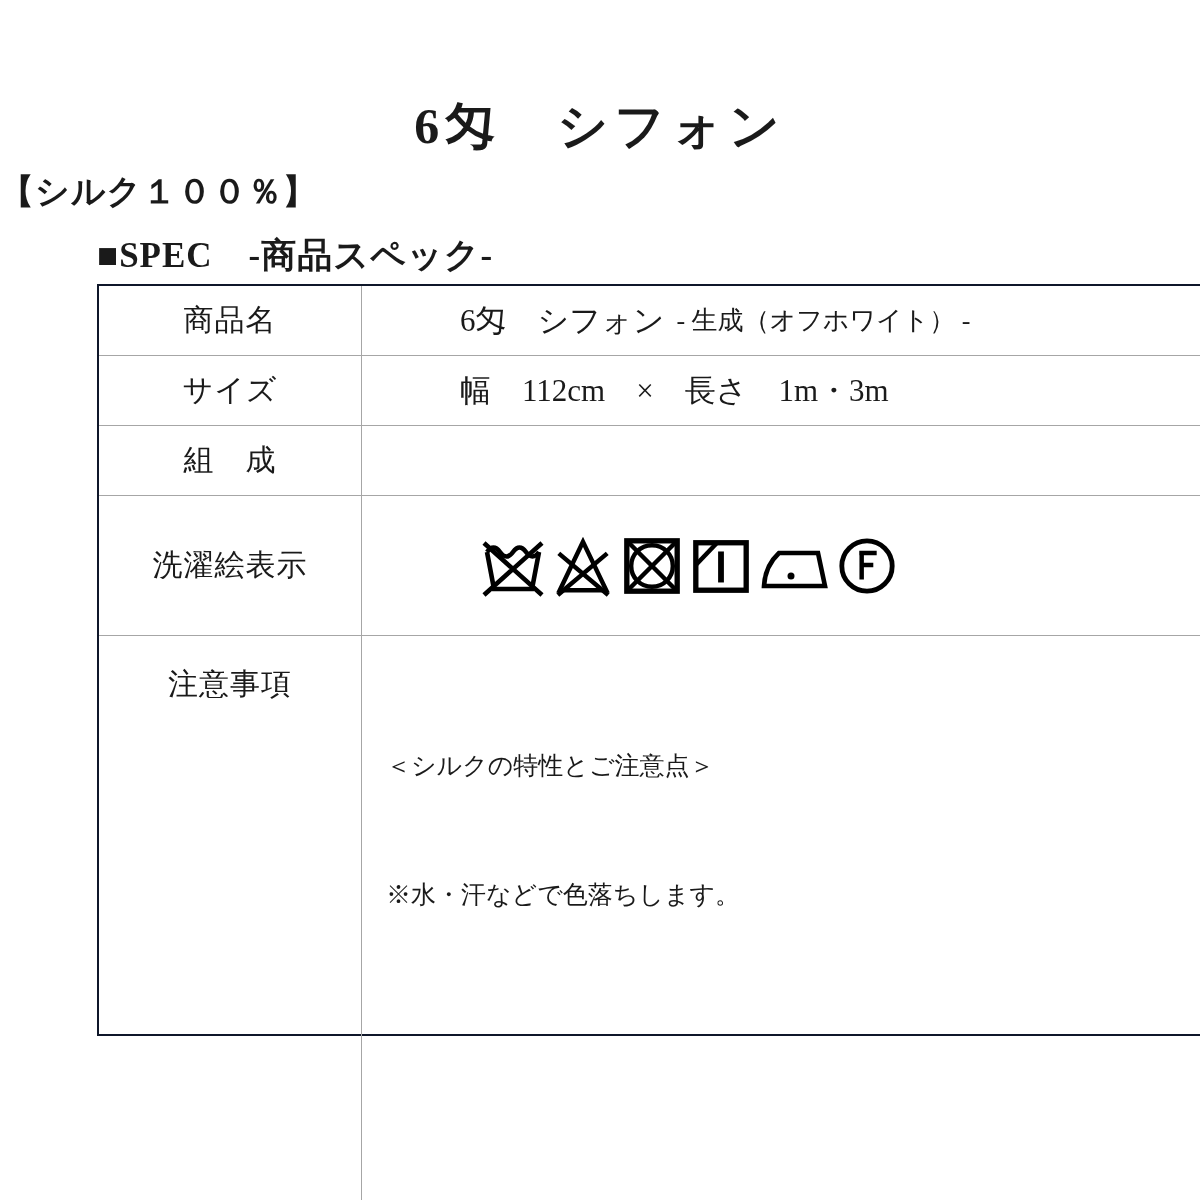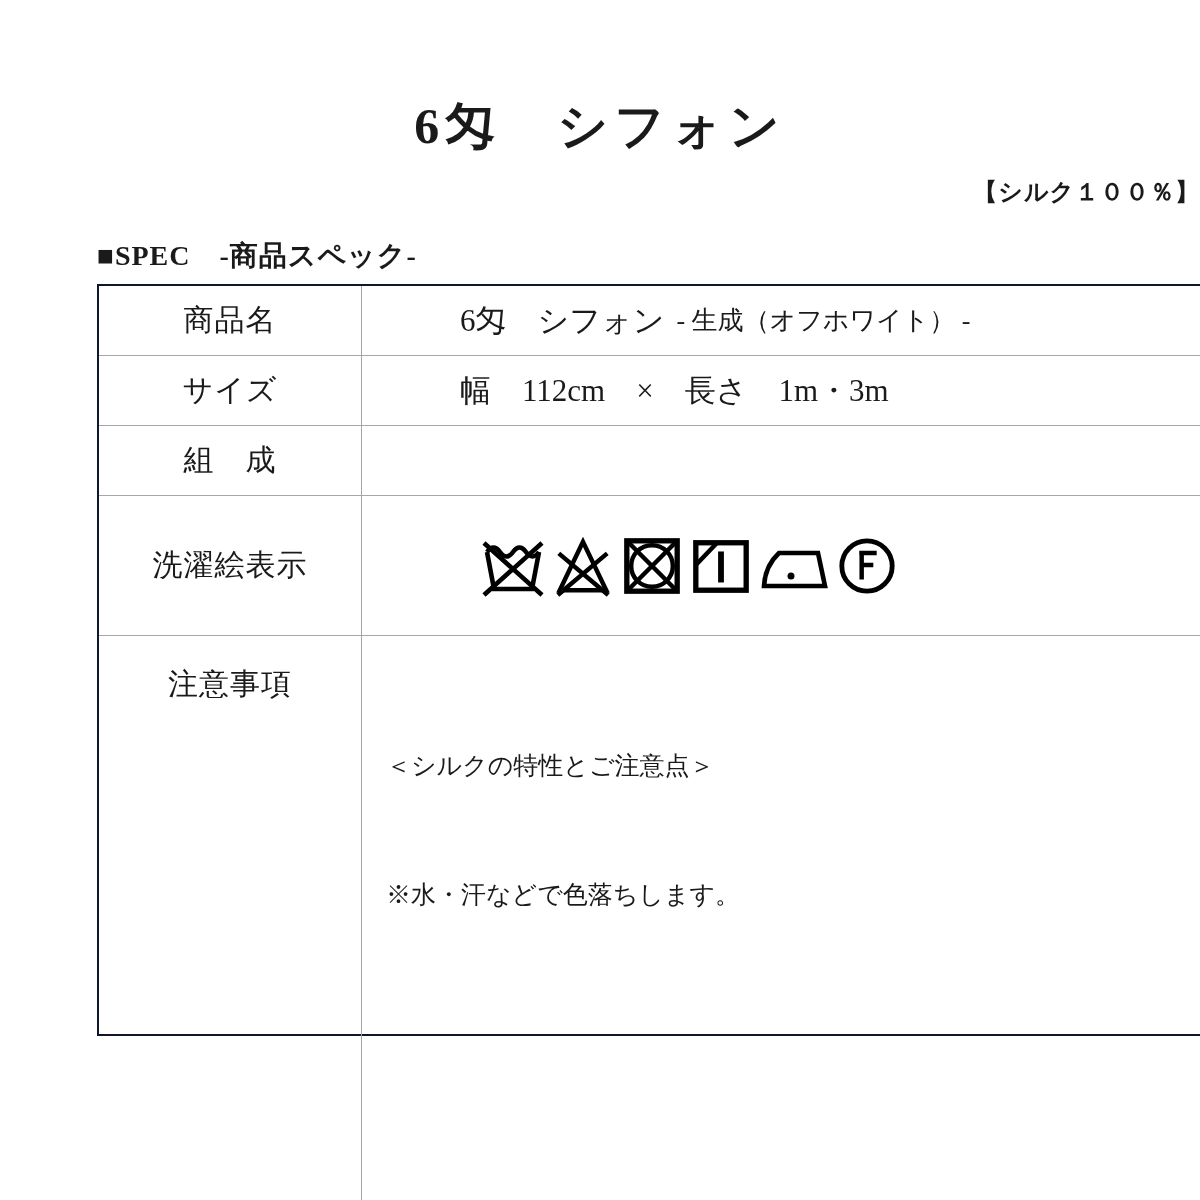--- a/index.html
+++ b/index.html
@@ -7,27 +7,27 @@
     width:1200px;height:1200px;background:#ffffff;color:#1a1a1a;
     font-family:"Liberation Serif","DejaVu Serif",serif;
     overflow:hidden;
   }
   .page-title{
     margin:96px 0 0 0;text-align:center;
     font-size:50px;line-height:60px;font-weight:600;letter-spacing:6px;
     white-space:pre;
   }
   .page-subtitle{
-    margin:16px 0 0 0;text-align:right;
-    font-size:24px;line-height:40px;font-weight:600;letter-spacing:1px;
+    margin:16px 0 0 0;text-align:left;
+    font-size:34px;line-height:40px;font-weight:600;letter-spacing:1px;
     white-space:pre;
   }
   .spec-heading{
     margin:24px 0 0 97px;
-    font-size:28px;line-height:40px;font-weight:600;letter-spacing:1px;
+    font-size:35px;line-height:40px;font-weight:600;letter-spacing:1px;
     white-space:pre;
   }
   .spec-table{
     box-sizing:border-box;
     margin:8px 12px 0 97px;width:1152px;
     border:2px solid #0f172a;
   }
   .spec-row{
     display:grid;grid-template-columns:263px 1fr;
     border-bottom:1px solid #a6a6a6;

